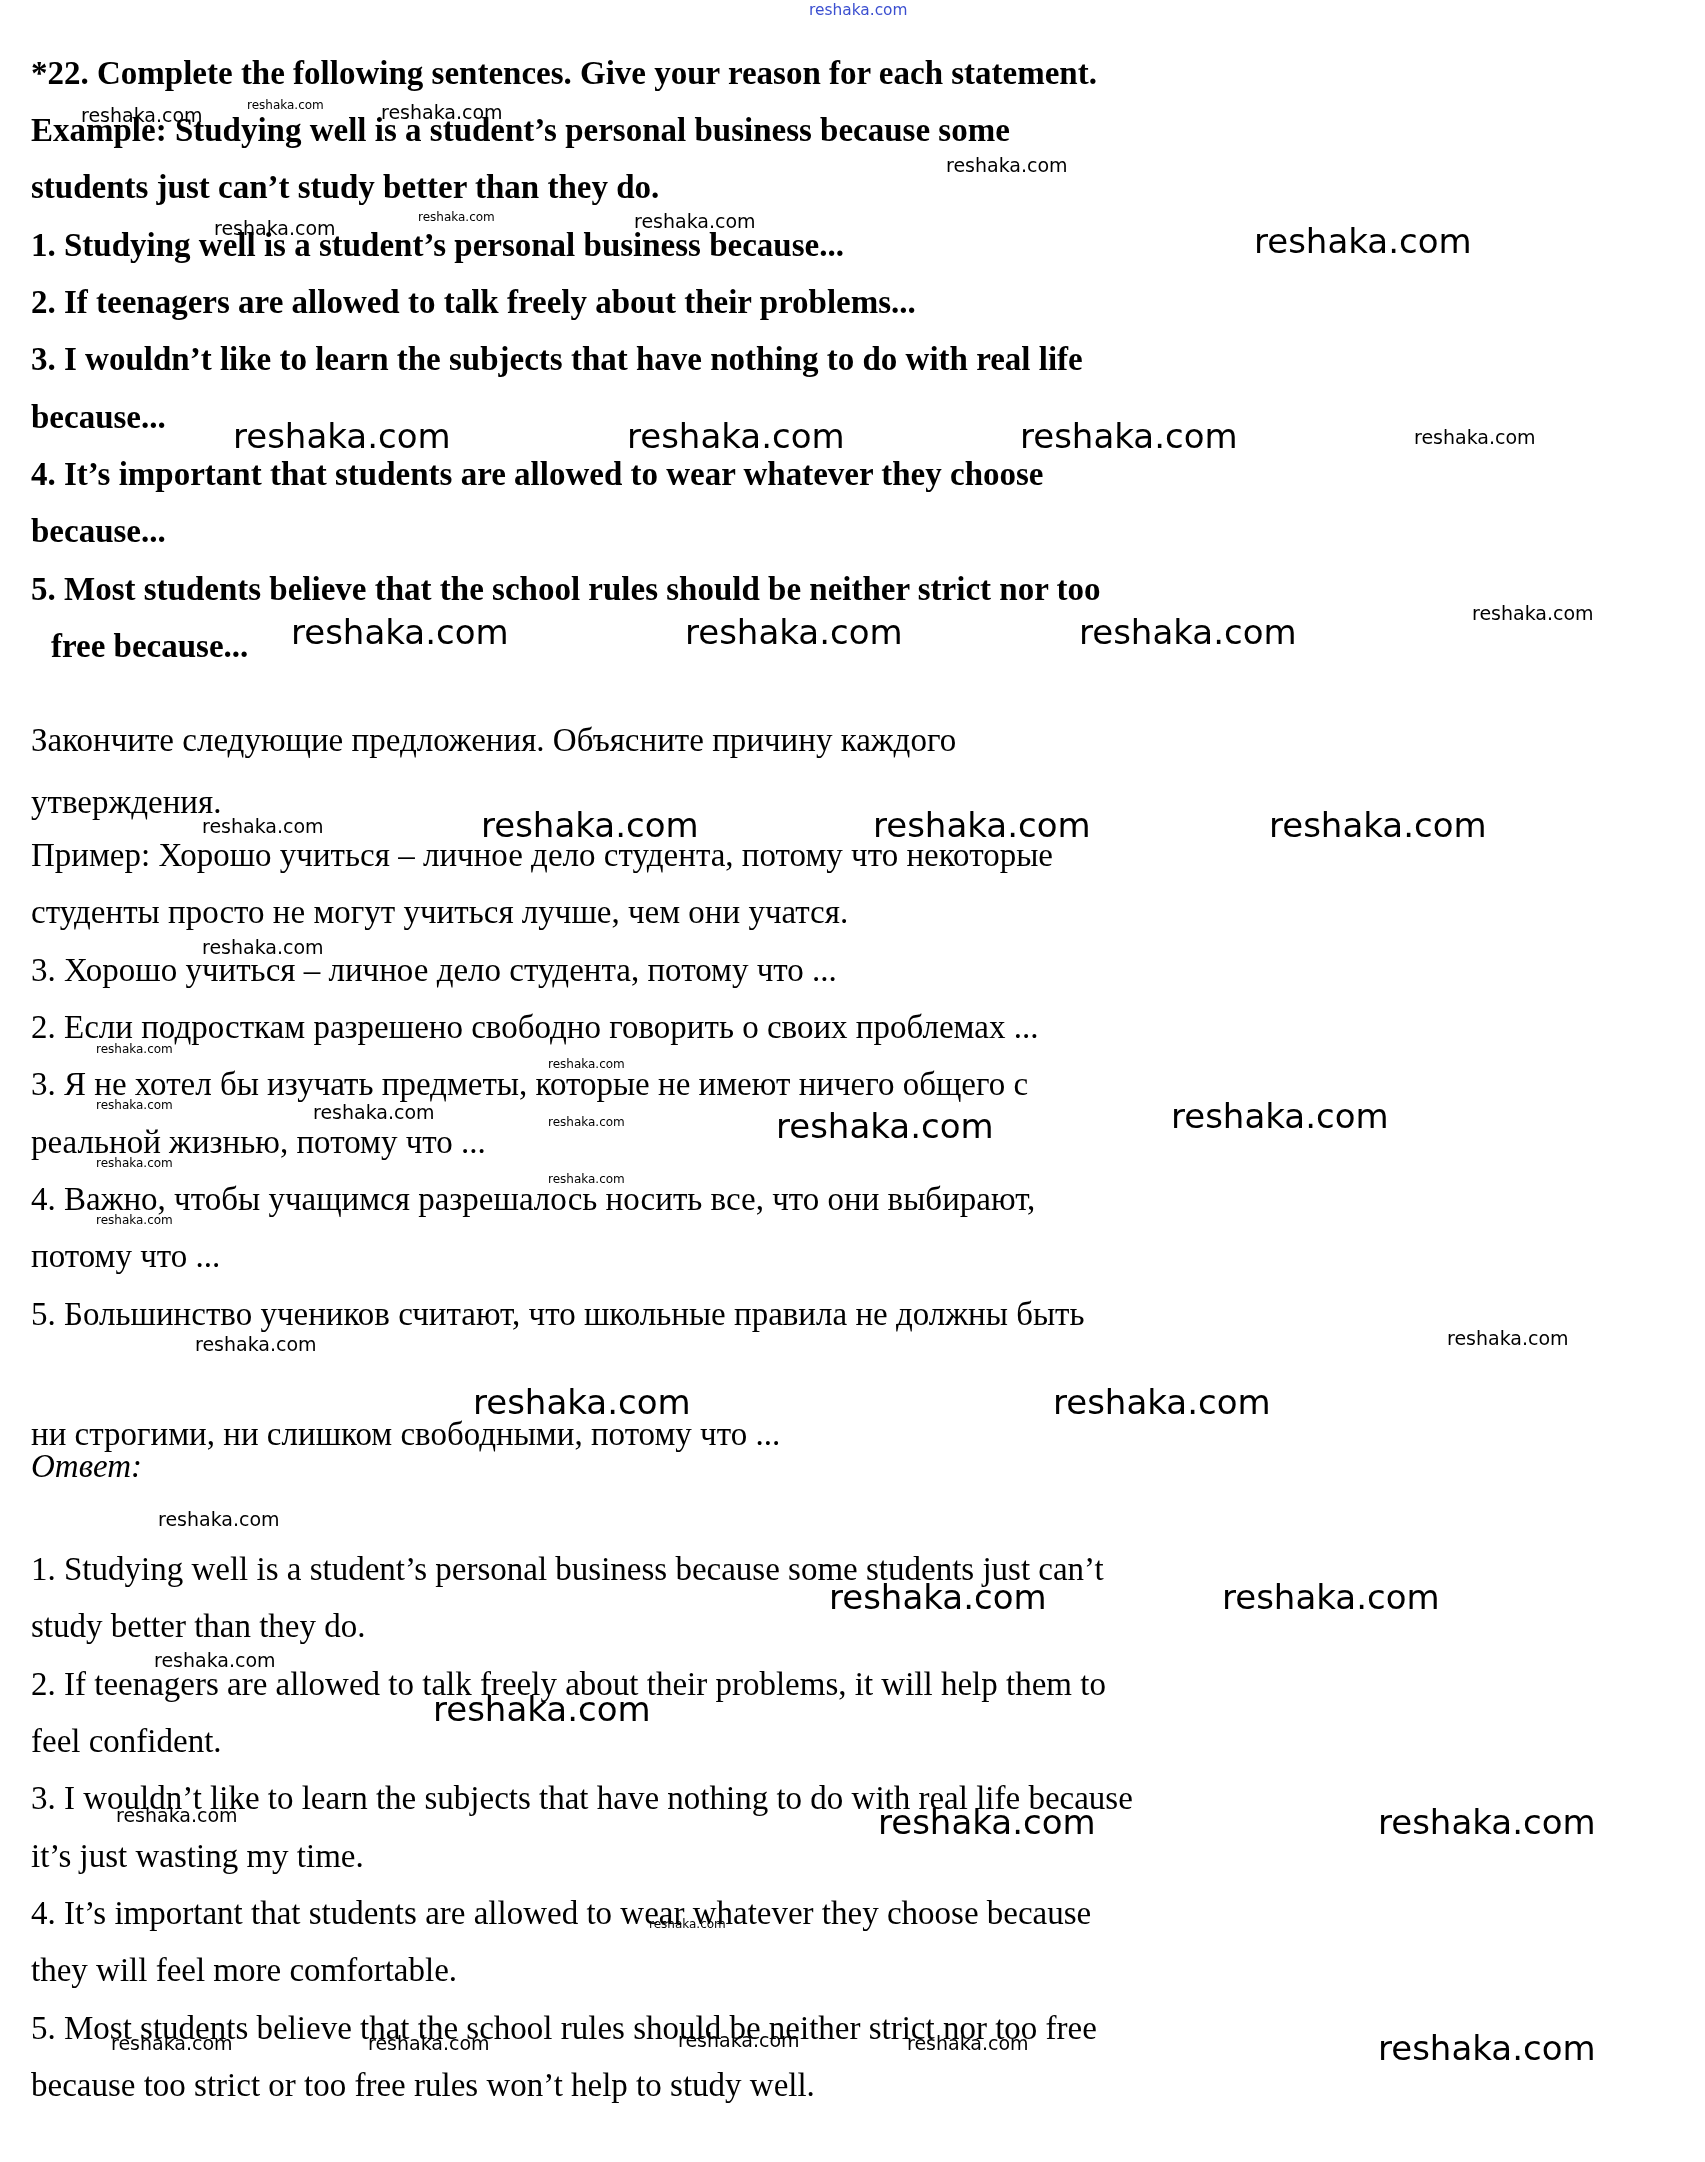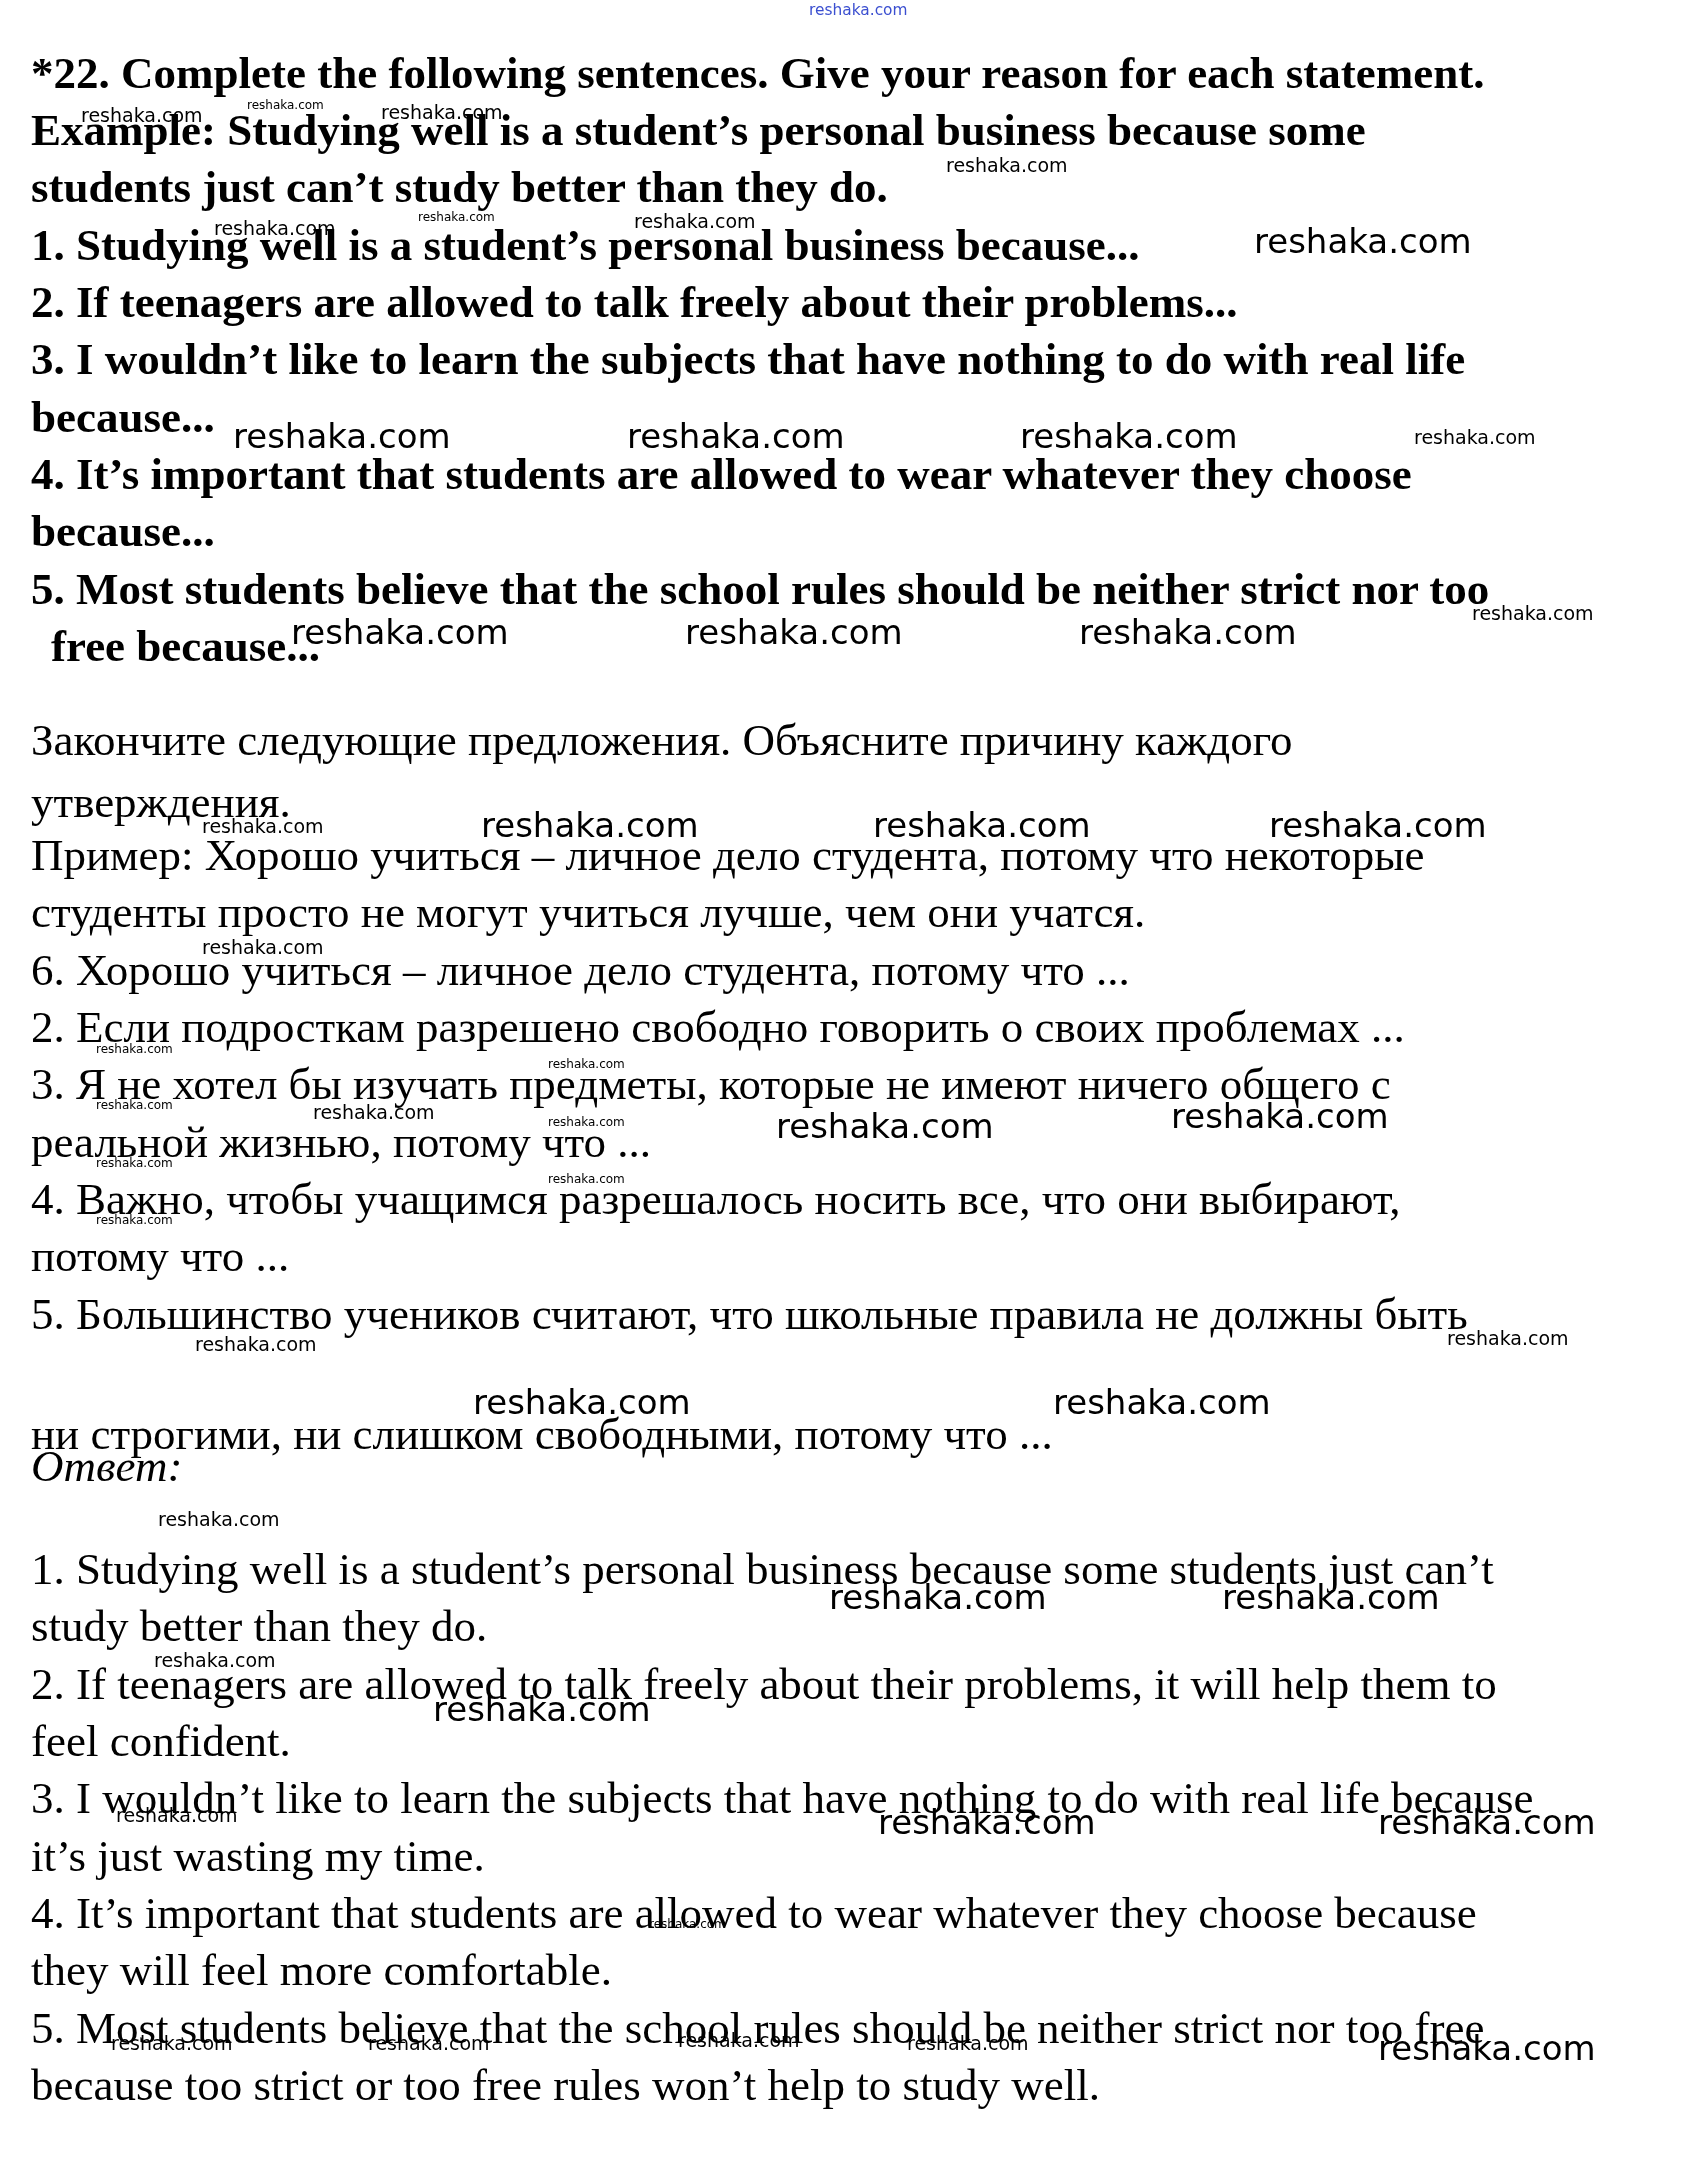--- a/index.html
+++ b/index.html
@@ -1,19 +1,19 @@
 <!DOCTYPE html>
 <html style="font-size:13.7px"><head>
 <meta charset="utf-8">
 <style>
   html, body { margin: 0; padding: 0; background: #ffffff; }
   body { width: 1705px; height: 2162px; position: relative; overflow: hidden;
          font-family: "Liberation Serif", "DejaVu Serif", serif; color: #000; }
   .page { position: absolute; left: 0; top: 0; width: 1705px; height: 1800px; }
-  .line { position: absolute; left: 31px; white-space: nowrap; font-size: 45px; line-height: 57px; }
+  .line { position: absolute; left: 31px; white-space: nowrap; font-size: 33px; line-height: 57px; }
   .bold { font-weight: bold; }
   .italic { font-style: italic; }
   .wm { position: absolute; font-family: "DejaVu Sans", "Liberation Sans", sans-serif;
         color: #000; white-space: nowrap; line-height: 1; }
   .wm-big { font-size: 34px; }
   .wm-small { font-size: 19px; }
   .wm-tiny { font-size: 12px; }
   .wm-top { color: #3b4fd0; font-size: 15.4px; }
 </style>
 </head>
@@ -35,21 +35,21 @@
     <div class="line bold" style="top:503px;">because...</div>
     <div class="line bold" style="top:561px;">5. Most students believe that the school rules should be neither strict nor too</div>
     <div class="line bold" style="top:618px;margin-left:20px;">free because...</div>
   </div>
 
   <div>
     <div class="line" style="top:712px;">Закончите следующие предложения. Объясните причину каждого</div>
     <div class="line" style="top:774px;">утверждения.</div>
     <div class="line" style="top:827px;">Пример: Хорошо учиться – личное дело студента, потому что некоторые</div>
     <div class="line" style="top:884px;">студенты просто не могут учиться лучше, чем они учатся.</div>
-    <div class="line" style="top:942px;">6. Хорошо учиться – личное дело студента, потому что ...</div>
+    <div class="line" style="top:942px;">3. Хорошо учиться – личное дело студента, потому что ...</div>
     <div class="line" style="top:999px;">2. Если подросткам разрешено свободно говорить о своих проблемах ...</div>
     <div class="line" style="top:1056px;">3. Я не хотел бы изучать предметы, которые не имеют ничего общего с</div>
     <div class="line" style="top:1114px;">реальной жизнью, потому что ...</div>
     <div class="line" style="top:1171px;">4. Важно, чтобы учащимся разрешалось носить все, что они выбирают,</div>
     <div class="line" style="top:1228px;">потому что ...</div>
     <div class="line" style="top:1286px;">5. Большинство учеников считают, что школьные правила не должны быть</div>
     <div class="line" style="top:1406px;">ни строгими, ни слишком свободными, потому что ...</div>
   </div>
 
   <div>

